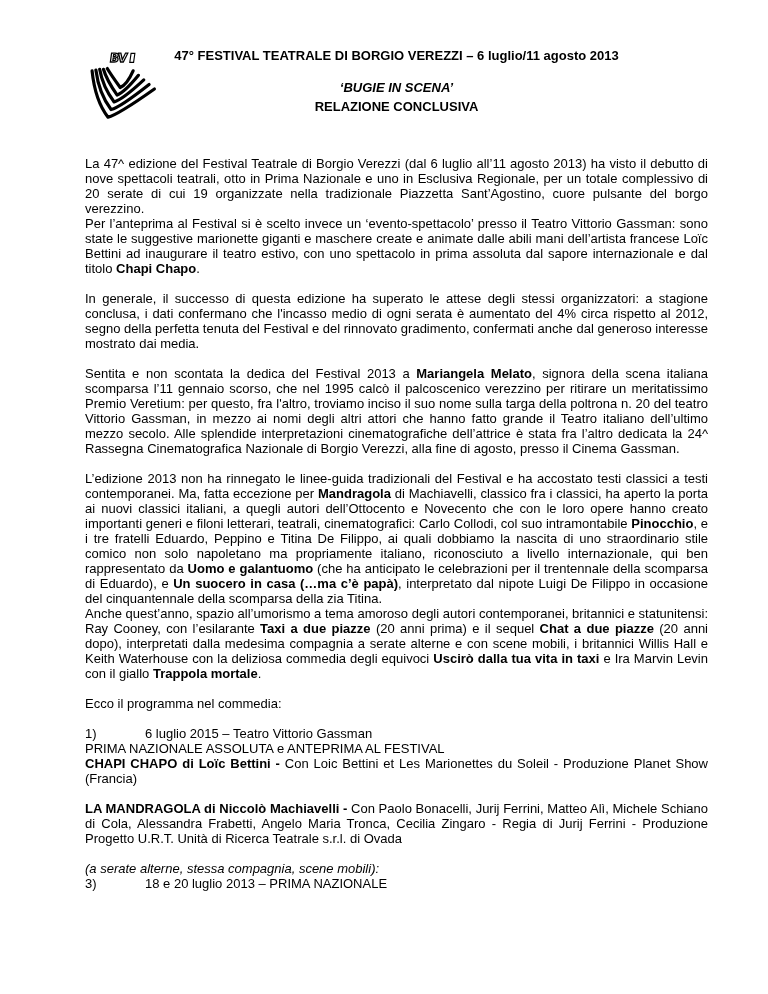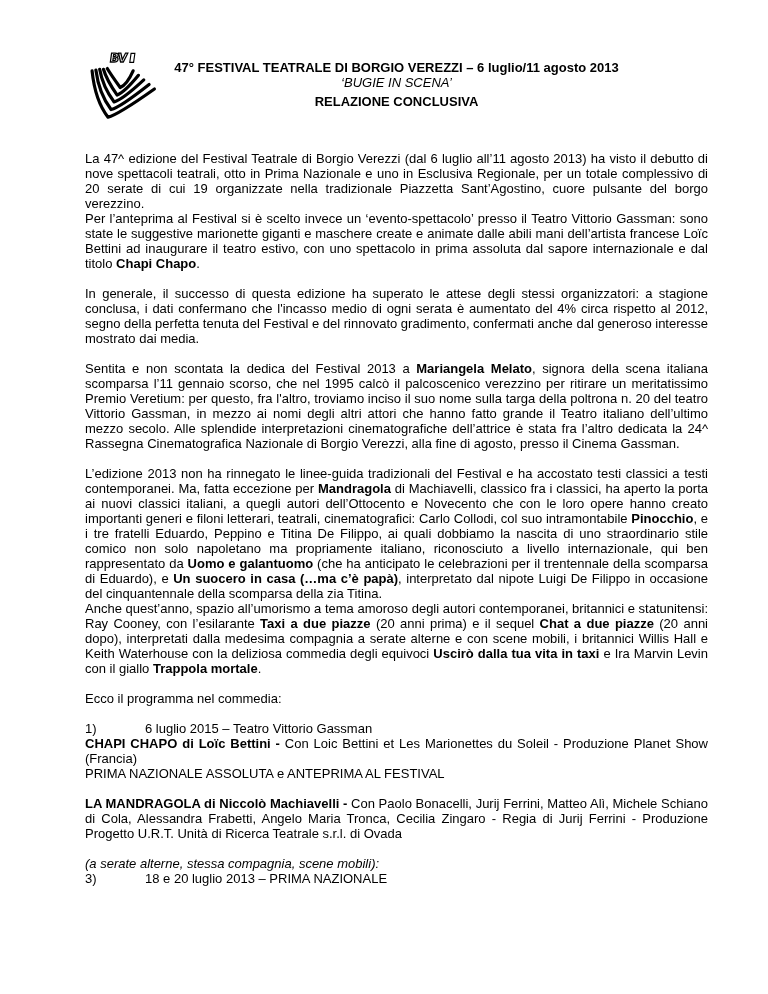--- a/index.html
+++ b/index.html
@@ -5,23 +5,23 @@
   html,body{margin:0;padding:0;background:#ffffff;}
   .page{
     position:relative;
     width:768px;height:994px;
     background:#ffffff;
     overflow:hidden;
     font-family:"Liberation Sans","DejaVu Sans",sans-serif;
     font-size:13px;line-height:15px;color:#000000;
   }
   .logo{position:absolute;left:86px;top:48px;width:76px;height:76px;}
-  .head{padding-top:60px;margin:0 60px 0 85px;text-align:center;}
+  .head{padding-top:48px;margin:0 60px 0 85px;text-align:center;}
   .head .title{font-weight:bold;}
-  .head .subtitle{font-weight:normal;font-style:italic;}
+  .head .subtitle{margin-top:17px;font-weight:bold;font-style:italic;}
   .head .doctype{margin-top:4px;font-weight:bold;}
   .doc-body{margin:42px 60px 0 85px;}
   .block{text-align:justify;}
   .block .b{font-weight:bold;}
   .block .i{font-style:italic;}
   .block .tab{display:inline-block;width:60px;}
   .spacer{height:15px;}
 </style>
 </head>
 <body>
@@ -55,22 +55,22 @@
       <div class="block"><span>In generale, il successo di questa edizione ha superato le attese degli stessi organizzatori: a stagione conclusa, i dati confermano che l'incasso medio di ogni serata è aumentato del 4% circa rispetto al 2012, segno della perfetta tenuta del Festival e del rinnovato gradimento, confermati anche dal generoso interesse mostrato dai media.</span></div>
       <div class="spacer"></div>
       <div class="block"><span>Sentita e non scontata la dedica del Festival 2013 a </span><span class="b">Mariangela Melato</span><span>, signora della scena italiana scomparsa l’11 gennaio scorso, che nel 1995 calcò il palcoscenico verezzino per ritirare un meritatissimo Premio Veretium: per questo, fra l'altro, troviamo inciso il suo nome sulla targa della poltrona n. 20 del teatro Vittorio Gassman, in mezzo ai nomi degli altri attori che hanno fatto grande il Teatro italiano dell’ultimo mezzo secolo. Alle splendide interpretazioni cinematografiche dell’attrice è stata fra l’altro dedicata la 24^ Rassegna Cinematografica Nazionale di Borgio Verezzi, alla fine di agosto, presso il Cinema Gassman.</span></div>
       <div class="spacer"></div>
       <div class="block"><span>L’edizione 2013 non ha rinnegato le linee-guida tradizionali del Festival e ha accostato testi classici a testi contemporanei. Ma, fatta eccezione per </span><span class="b">Mandragola</span><span> di Machiavelli, classico fra i classici, ha aperto la porta ai nuovi classici italiani, a quegli autori dell’Ottocento e Novecento che con le loro opere hanno creato importanti generi e filoni letterari, teatrali, cinematografici: Carlo Collodi, col suo intramontabile </span><span class="b">Pinocchio</span><span>, e i tre fratelli Eduardo, Peppino e Titina De Filippo, ai quali dobbiamo la nascita di uno straordinario stile comico non solo napoletano ma propriamente italiano, riconosciuto a livello internazionale, qui ben rappresentato da </span><span class="b">Uomo e galantuomo</span><span> (che ha anticipato le celebrazioni per il trentennale della scomparsa di Eduardo), e </span><span class="b">Un suocero in casa (…ma c’è papà)</span><span>, interpretato dal nipote Luigi De Filippo in occasione del cinquantennale della scomparsa della zia Titina.</span></div>
       <div class="block"><span>Anche quest’anno, spazio all’umorismo a tema amoroso degli autori contemporanei, britannici e statunitensi: Ray Cooney, con l’esilarante </span><span class="b">Taxi a due piazze</span><span> (20 anni prima) e il sequel </span><span class="b">Chat a due piazze</span><span> (20 anni dopo), interpretati dalla medesima compagnia a serate alterne e con scene mobili, i britannici Willis Hall e Keith Waterhouse con la deliziosa commedia degli equivoci </span><span class="b">Uscirò dalla tua vita in taxi</span><span> e Ira Marvin Levin con il giallo </span><span class="b">Trappola mortale</span><span>.</span></div>
       <div class="spacer"></div>
       <div class="block"><span>Ecco il programma nel commedia:</span></div>
       <div class="spacer"></div>
       <div class="block"><span class="tab" style="width: 60px;">1)</span><span>6 luglio 2015 – Teatro Vittorio Gassman</span></div>
+      <div class="block"><span>PRIMA NAZIONALE ASSOLUTA e ANTEPRIMA AL FESTIVAL</span></div>
       <div class="block"><span class="b">CHAPI CHAPO di Loïc Bettini - </span><span>Con Loic Bettini et Les Marionettes du Soleil - Produzione Planet Show (Francia)</span></div>
-      <div class="block"><span>PRIMA NAZIONALE ASSOLUTA e ANTEPRIMA AL FESTIVAL</span></div>
       <div class="spacer"></div>
       <div class="block"><span class="b">LA MANDRAGOLA di Niccolò Machiavelli - </span><span>Con Paolo Bonacelli, Jurij Ferrini, Matteo Alì, Michele Schiano di Cola, Alessandra Frabetti, Angelo Maria Tronca, Cecilia Zingaro - Regia di Jurij Ferrini - Produzione Progetto U.R.T. Unità di Ricerca Teatrale s.r.l. di Ovada</span></div>
       <div class="spacer"></div>
       <div class="block"><span class="i">(a serate alterne, stessa compagnia, scene mobili):</span></div>
       <div class="block"><span class="tab" style="width: 60px;">3)</span><span>18 e 20 luglio 2013 – PRIMA NAZIONALE</span></div>
     </div>
 
 </div>
 
 </body></html>

